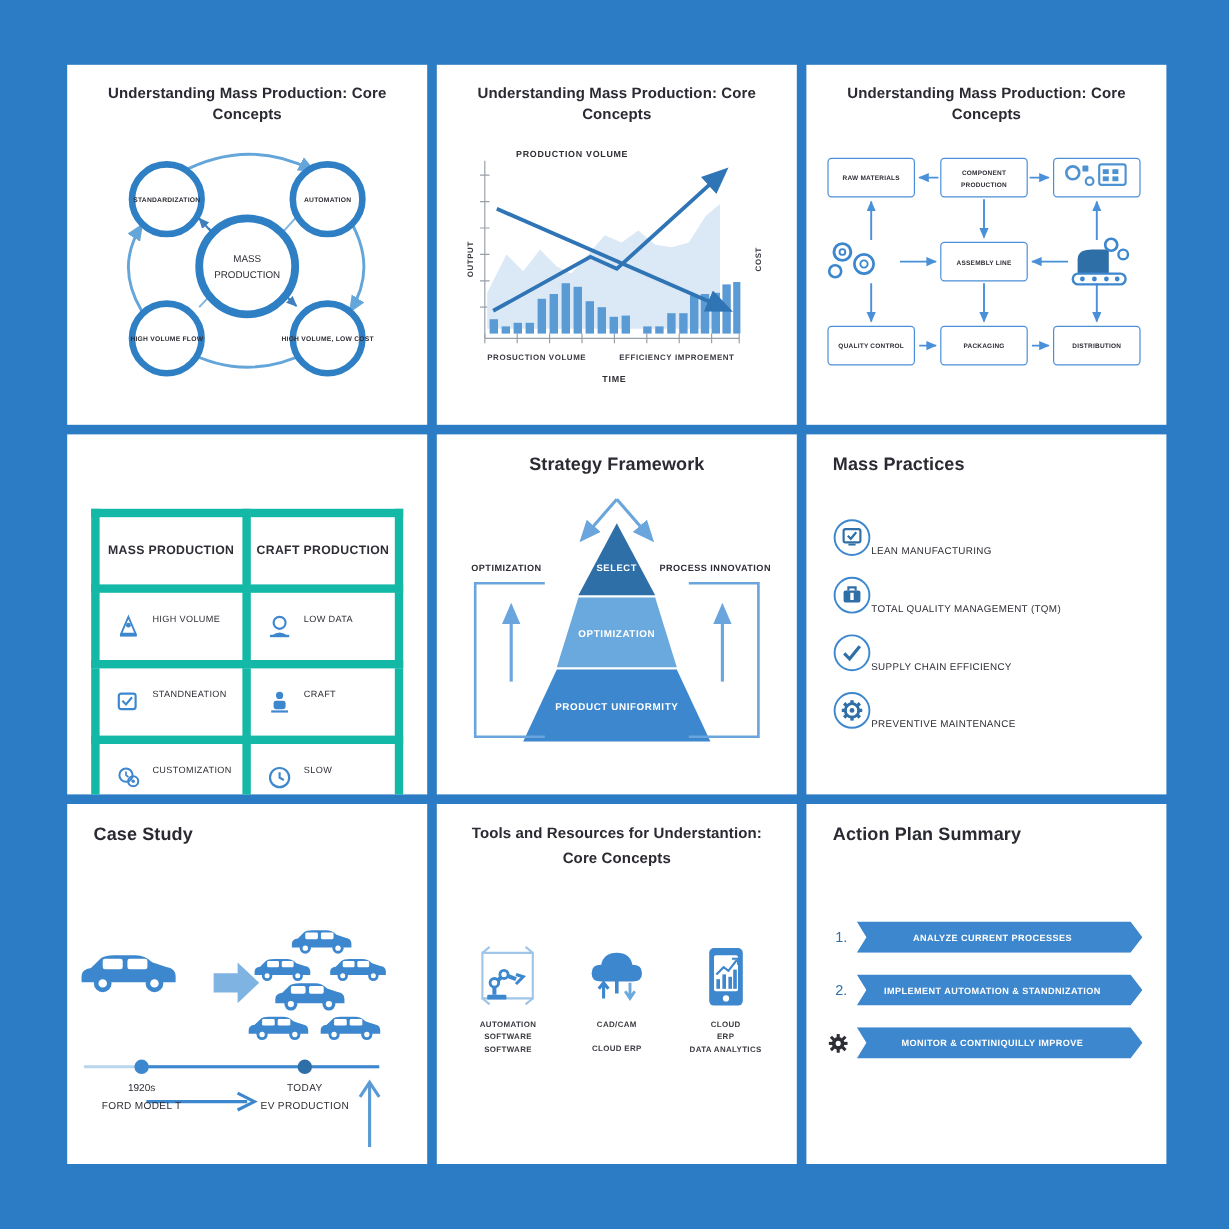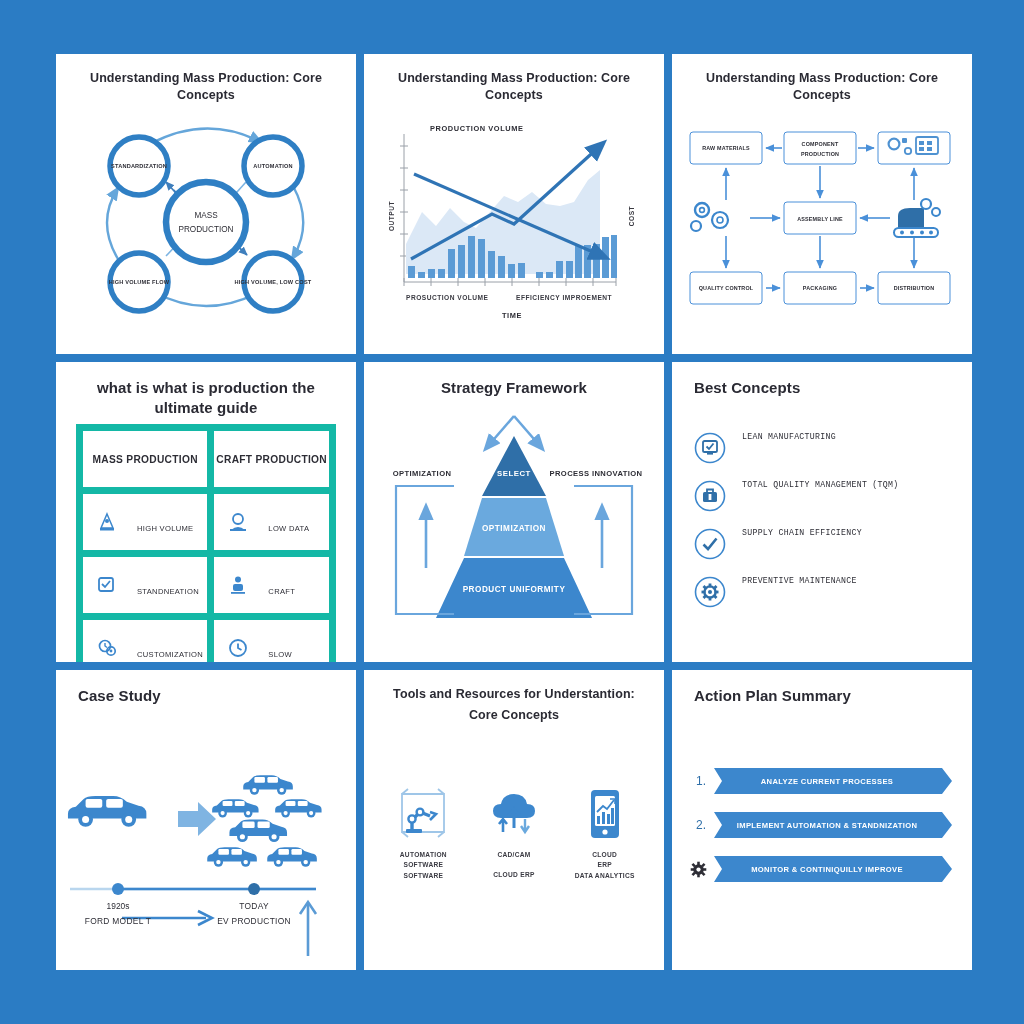--- a/index.html
+++ b/index.html
@@ -46,25 +46,25 @@
   
   .tbl{
     position:absolute;left:20px;top:62px;width:260px;
     border-collapse:collapse;
   }
   .tbl td,.tbl th{
     border:7px solid #14b8a6;height:56px;padding:0;
     vertical-align:middle;
   }
   .th-txt{font-size:10.2px;color:#2d2d35;letter-spacing:0.3px;text-align:center;}
-  .cellwrap{display:flex;align-items:flex-end;gap:19px;padding-left:13px;}
+  .cellwrap{display:flex;align-items:flex-start;gap:9px;padding-left:13px;}
   .cell-txt{font-size:7.6px;color:#2d2d35;letter-spacing:0.3px;}
 
   
-  .bp-row{display:flex;align-items:flex-start;gap:16px;margin:0 0 16px 22px;font-family:Liberation Mono, monospace;}
+  .bp-row{display:flex;align-items:flex-end;margin:0 0 16px 22px;}
   .bp-txt{font-size:8.2px;color:#2d2d35;letter-spacing:0.3px;}
 
   
   .tool-col{flex:1;text-align:center;}
   .tool-txt{font-size:6.6px;color:#3a3a42;font-weight:bold;letter-spacing:0.3px;line-height:1.6;margin-top:6px;}
 
   
   .ap-row{display:flex;align-items:center;gap:8px;margin:0 0 18px 18px;}
   .ap-num{font-size:12px;color:#2f6fa8;font-weight:normal;width:16px;text-align:right;}
   .ap-ch{position:relative;height:26px;width:238px;}
@@ -258,21 +258,20 @@
       <text class="flab" x="148" y="42">COMPONENT</text>
       <text class="flab" x="148" y="52">PRODUCTION</text>
       <text class="flab" x="148" y="117">ASSEMBLY LINE</text>
       <text class="flab" x="54" y="186">QUALITY CONTROL</text>
       <text class="flab" x="148" y="186">PACKAGING</text>
       <text class="flab" x="242" y="186">DISTRIBUTION</text>
     </svg>
   </div>
 
   <div class="panel">
-    <div class="ptitle big">what is what is production the ultimate guide</div>
     <table class="tbl">
       <tbody>
           <tr>
         <th>
           <div class="th-txt">MASS PRODUCTION</div>
         </th>
         <th>
           <div class="th-txt">CRAFT PRODUCTION</div>
         </th>
       </tr>
@@ -369,21 +368,21 @@
       <text x="150" y="78" text-anchor="middle" fill="#ffffff" font-size="7.8" font-weight="bold" letter-spacing="0.5">SELECT</text>
       <text x="150" y="133" text-anchor="middle" fill="#ffffff" font-size="8.2" font-weight="bold" letter-spacing="0.5">OPTIMIZATION</text>
       <text x="150" y="194" text-anchor="middle" fill="#ffffff" font-size="8.2" font-weight="bold" letter-spacing="0.5">PRODUCT UNIFORMITY</text>
 
       <text x="58" y="78" text-anchor="middle" fill="#2d2d35" font-size="7.6" font-weight="bold" letter-spacing="0.4">OPTIMIZATION</text>
       <text x="232" y="78" text-anchor="middle" fill="#2d2d35" font-size="7.6" font-weight="bold" letter-spacing="0.4">PROCESS INNOVATION</text>
     </svg>
   </div>
 
   <div class="panel">
-    <div class="ptitle left">Best Concepts</div>
+    <div class="ptitle left">Mass Practices</div>
 
     <div style="margin-top:34px;">
       <div class="bp-row">
         <svg width="32" height="32" viewBox="0 0 32 32">
           <circle cx="16" cy="16" r="14.5" fill="none" stroke="#3c87cd" stroke-width="1.6"></circle>
           <rect x="9" y="9" width="14" height="11" rx="1.6" fill="none" stroke="#2f6fa8" stroke-width="1.8"></rect>
           <path d="M12.5,14.5 L15,17 L19.5,11.5" fill="none" stroke="#2f6fa8" stroke-width="1.8"></path>
           <rect x="13" y="21" width="6" height="1.6" fill="#2f6fa8"></rect>
         </svg>
         <span class="bp-txt">LEAN MANUFACTURING</span>

